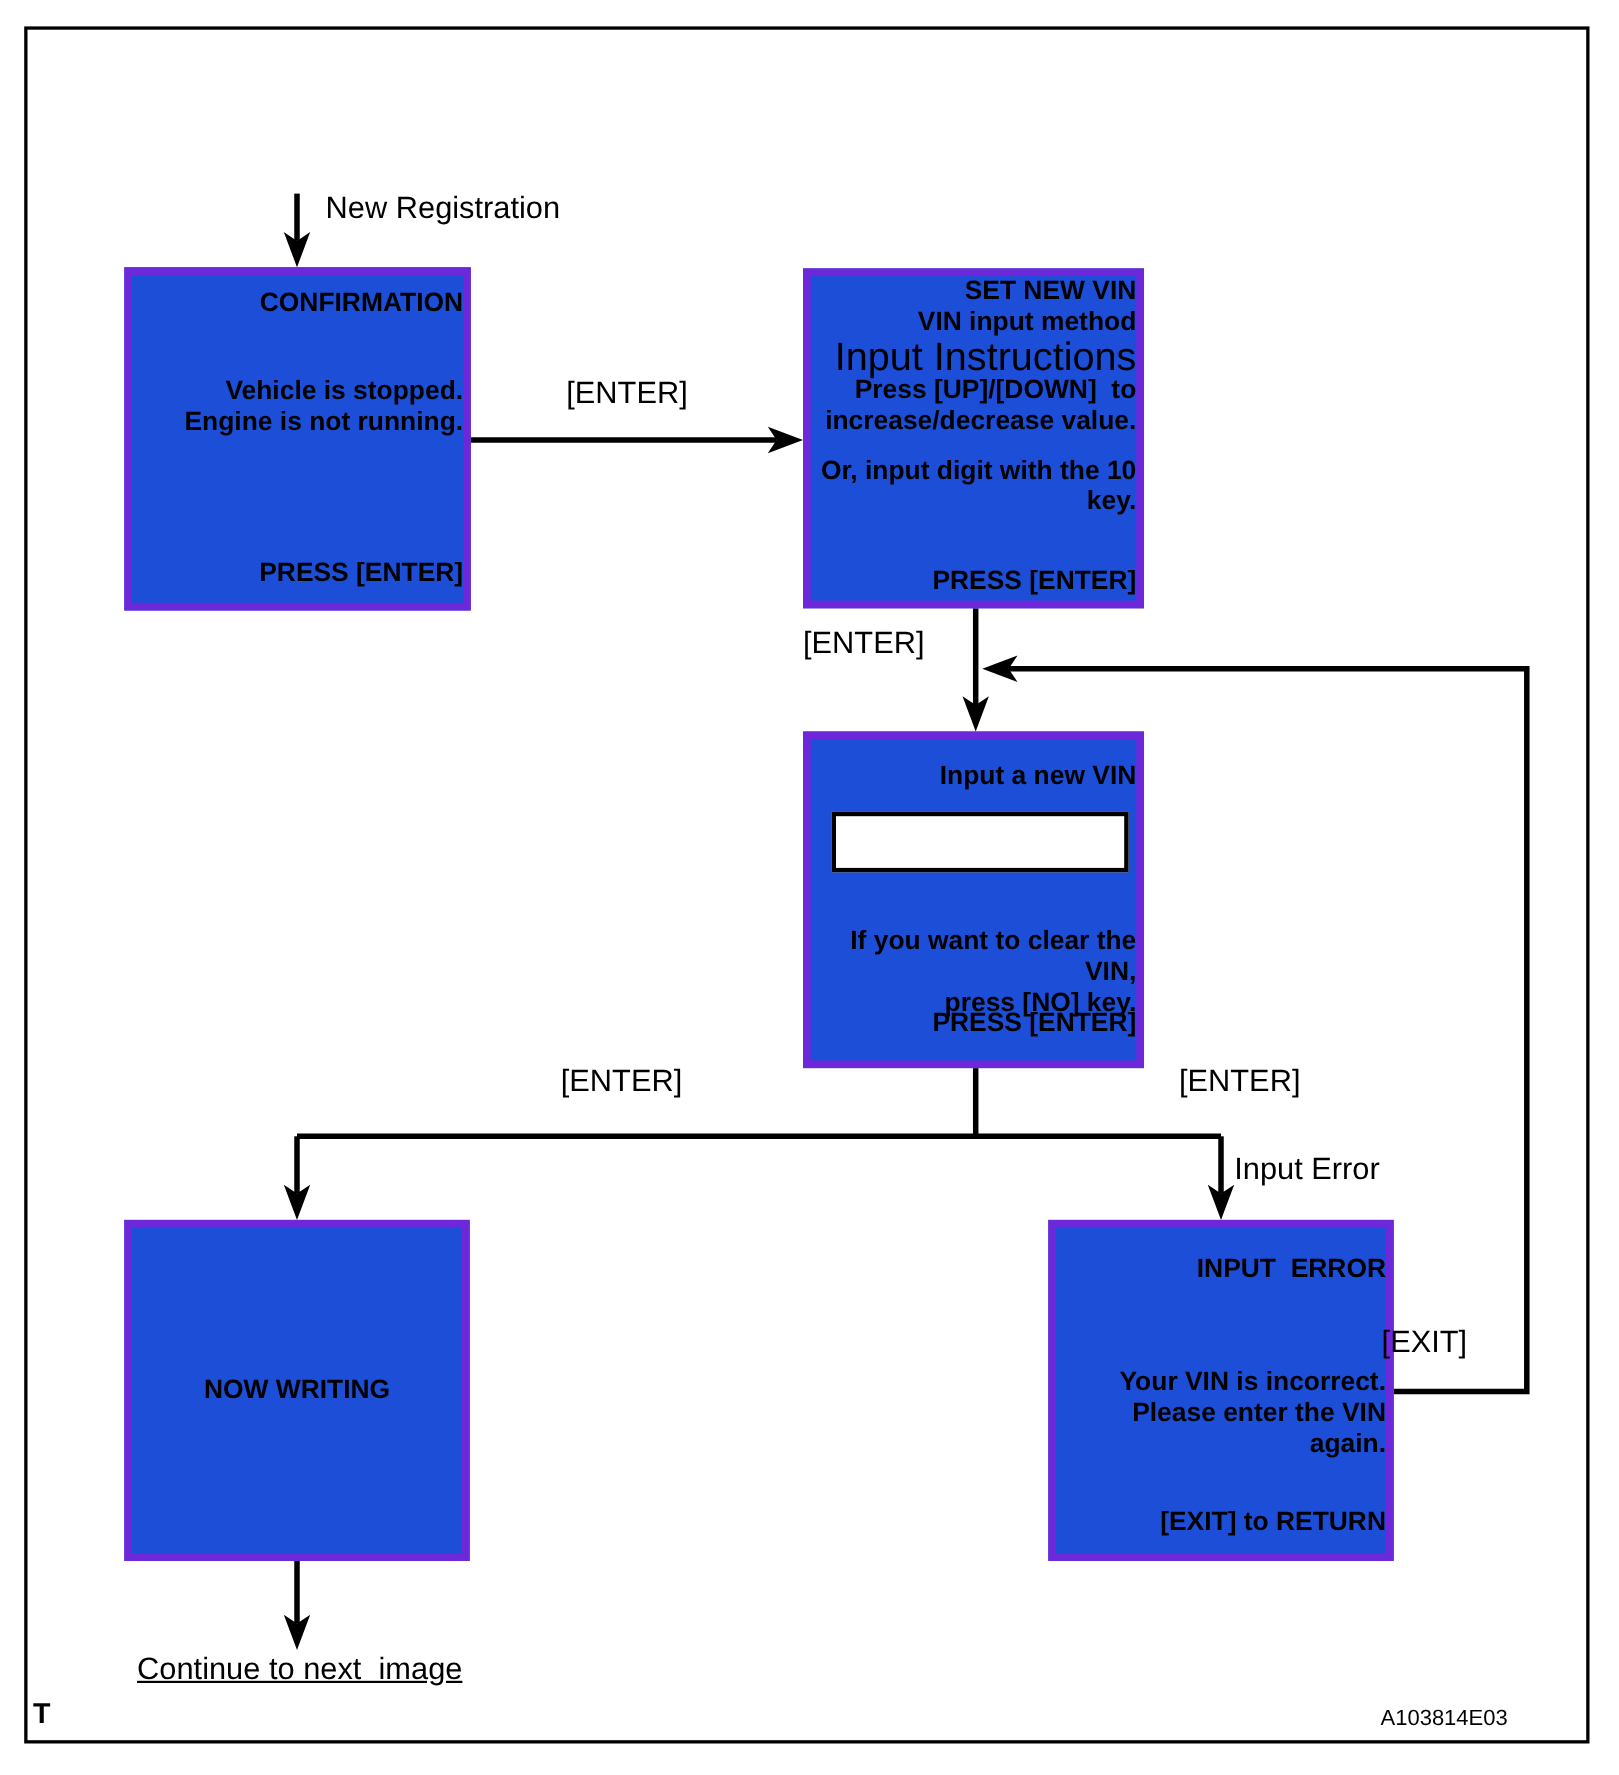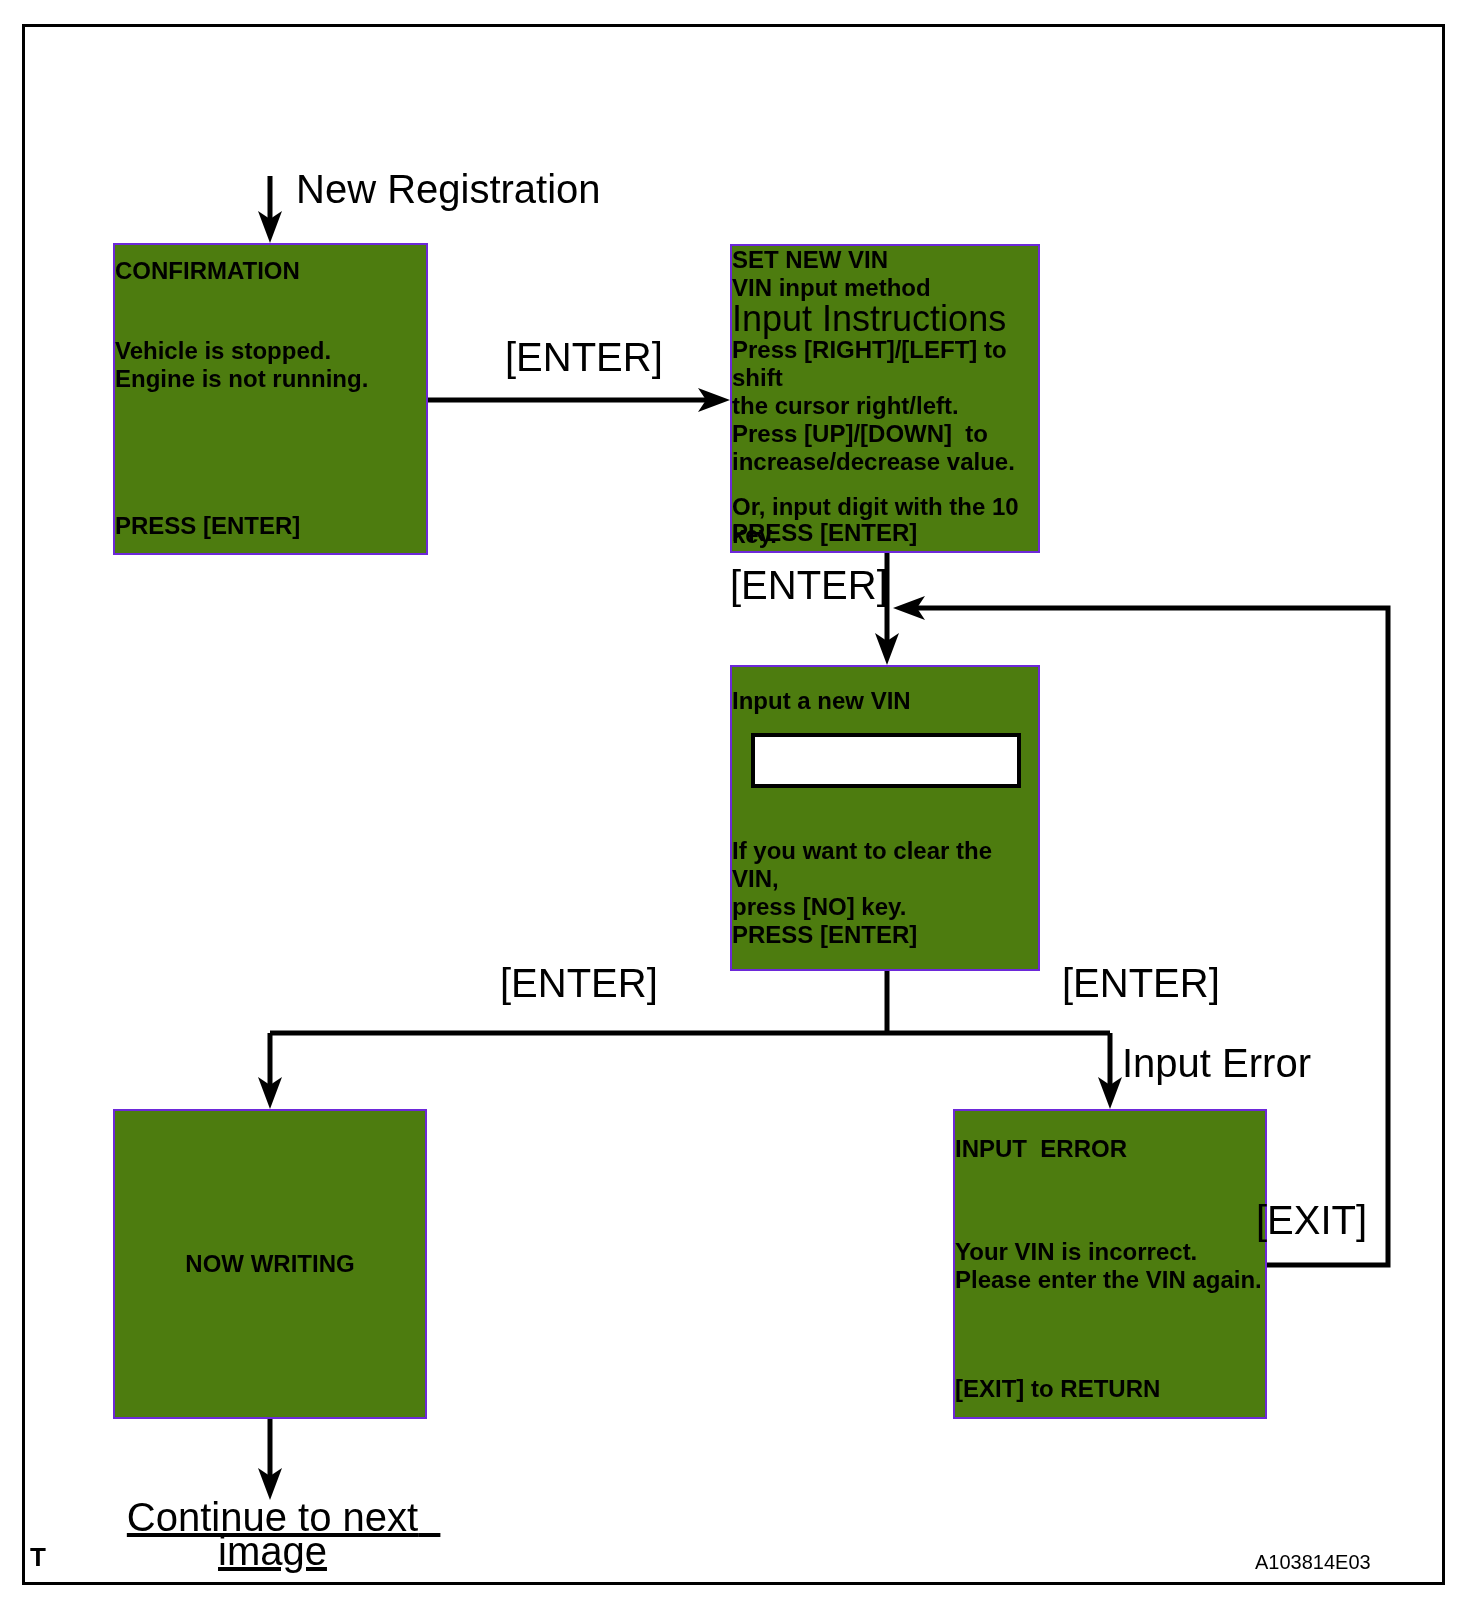--- a/index.html
+++ b/index.html
@@ -36,24 +36,24 @@
     fill: none;
     stroke: #000;
     stroke-width: 5;
   }
   .connectors path.head {
     fill: #000;
     stroke: none;
   }
   .box {
     position: absolute;
-    border: 2px solid #6d28d9;
-    background: #4d7c0f;
+    border: 7px solid #6d28d9;
+    background: #1d4ed8;
     box-sizing: border-box;
-    text-align: left;
+    text-align: right;
     font-weight: bold;
     font-size: 24px;
     line-height: 28px;
   }
   .bind {
     white-space: pre-wrap;
   }
   .abs {
     position: absolute;
     left: 0;
@@ -97,21 +97,21 @@
   .box-confirmation .press-footer { position: absolute; left: 0; right: 0; bottom: 13px; }
 
   
   .box-inputerror .title { position: absolute; top: 24px; }
   .box-inputerror .body { position: absolute; top: 127px; }
   .box-inputerror .press-footer { position: absolute; left: 0; right: 0; bottom: 14px; }
 
   
   .flabel {
     position: absolute;
-    font-size: 40px;
+    font-size: 28px;
     line-height: 34px;
     font-weight: normal;
     white-space: pre-wrap;
   }
   .lbl-new-registration { left: 296px; top: 172px; }
   .lbl-enter-1 { left: 505px; top: 340px; width: 130px; text-align: center; }
   .lbl-enter-2 { left: 730px; top: 568px; }
   .lbl-enter-3 { left: 500px; top: 966px; width: 130px; text-align: center; }
   .lbl-enter-4 { left: 1062px; top: 966px; width: 130px; text-align: center; }
   .lbl-input-error { left: 1122px; top: 1046px; }
@@ -169,22 +169,20 @@
     <div class="abs body bind">Vehicle is stopped.
 Engine is not running.</div>
     <div class="press-footer bind">PRESS [ENTER]</div>
   </div>
 
   <div class="box box-setvin">
     <div class="stack">
       <div class="bind">SET NEW VIN</div>
       <div class="bind">VIN input method</div>
       <div class="heading bind">Input Instructions</div>
-      <div class="bind">Press [RIGHT]/[LEFT] to shift
-the cursor right/left.</div>
       <div class="bind">Press [UP]/[DOWN]  to
 increase/decrease value.</div>
       <div class="gap-top bind">Or, input digit with the 10 key.</div>
     </div>
     <div class="press-footer bind">PRESS [ENTER]</div>
   </div>
 
   <div class="box box-inputvin">
     <div class="abs title bind">Input a new VIN</div>
     <div class="vin-field bind"></div>

